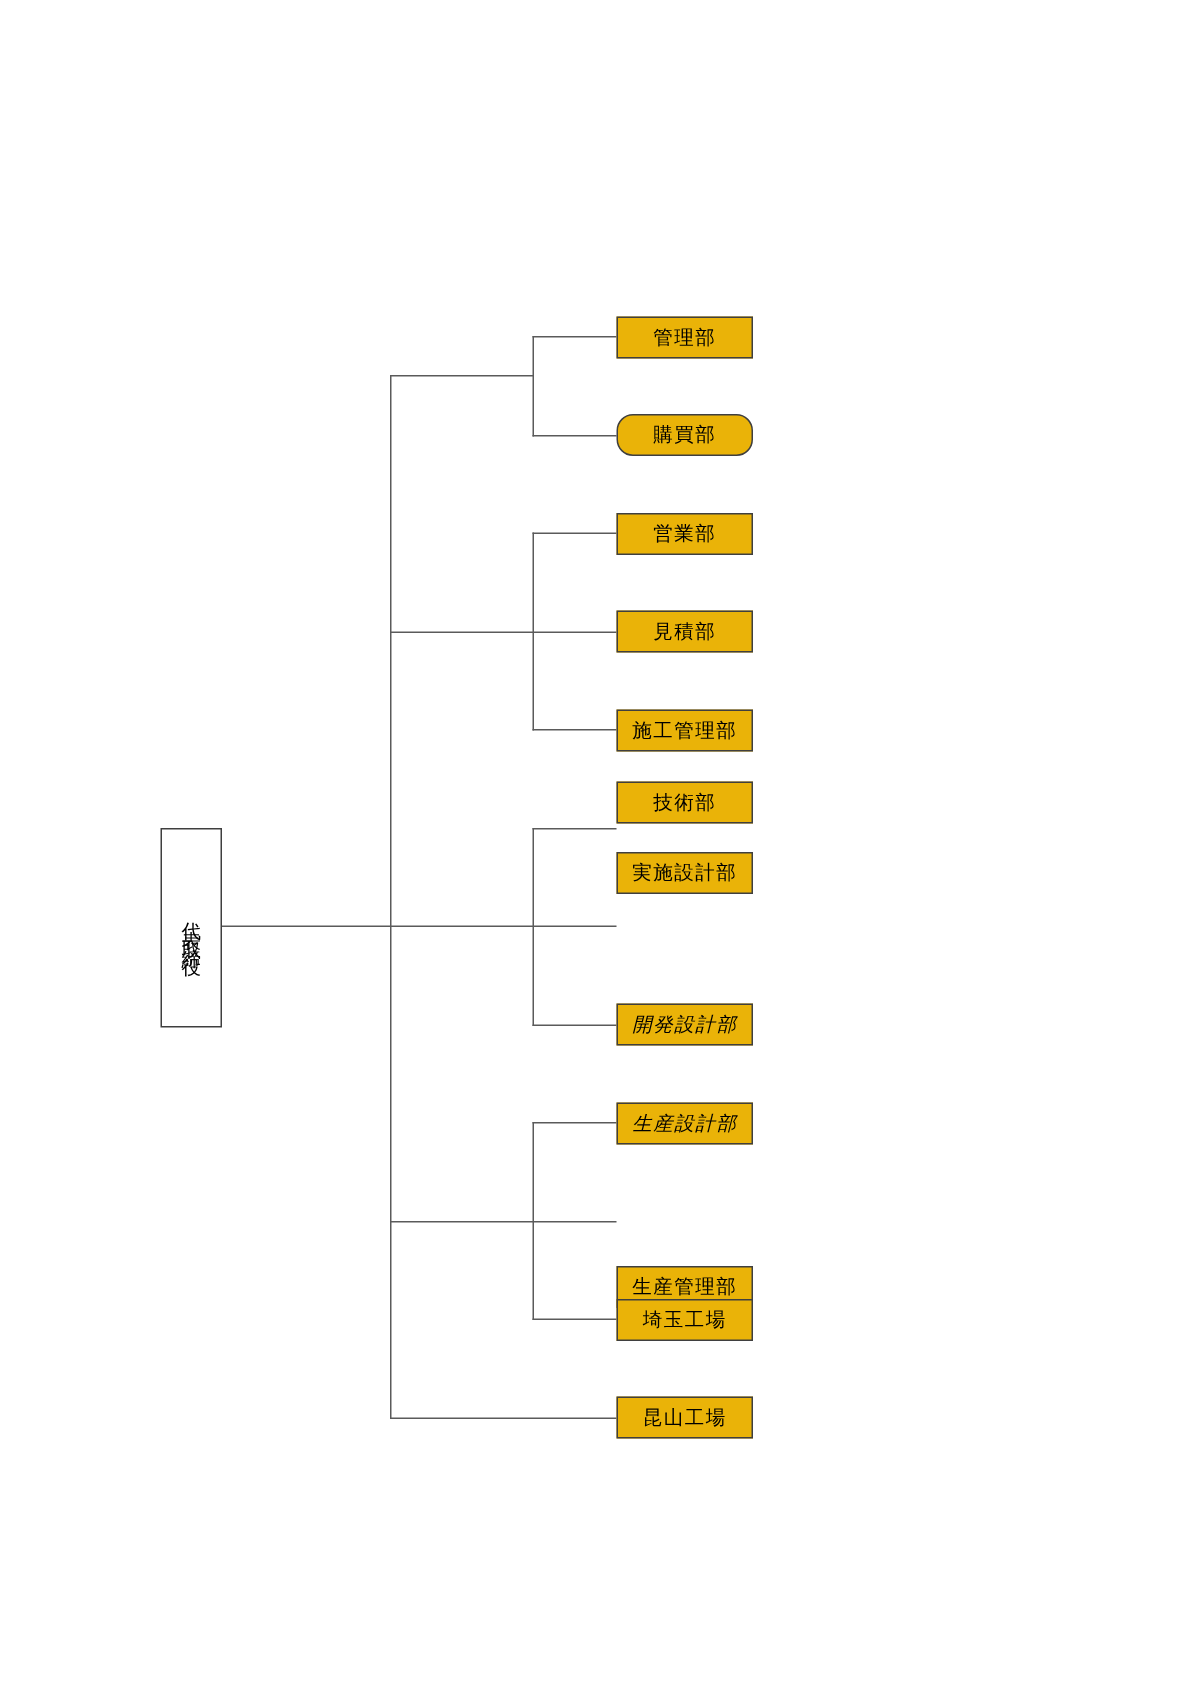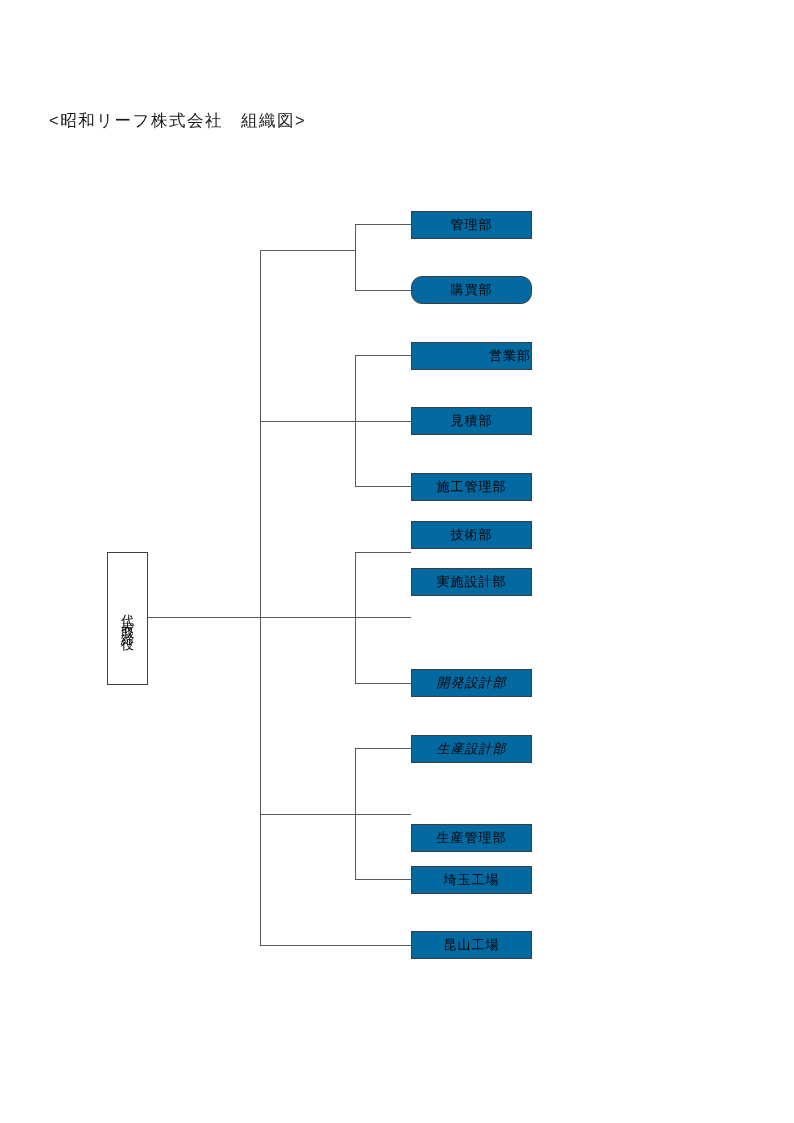--- a/index.html
+++ b/index.html
@@ -31,25 +31,25 @@
   .line {
     position: absolute;
     background: #5a5a5a;
   }
   .line.h { height: 1px; }
   .line.v { width: 1px; }
   
   .dept-box {
     position: absolute;
     left: 411px;
-    width: 121px;
+    width: 91px;
     height: 28px;
     box-sizing: border-box;
     border: 1px solid #3f3f3f;
-    background: #0369a1;
+    background: #eab308;
     display: flex;
     align-items: center;
     justify-content: center;
   }
   .dept-box span {
     font-size: 13px;
     letter-spacing: 1px;
     color: #000000;
     white-space: nowrap;
   }
@@ -74,21 +74,20 @@
     letter-spacing: 6px;
     color: #000000;
     line-height: 1;
   }
 </style>
 </head>
 <body>
 
 <div class="page">
 
-  <h1 class="title">&lt;昭和リーフ株式会社　組織図&gt;</h1>
 
   <div class="root-box">
     <span>代表取締役</span>
   </div>
 
   <div class="line h" style="left:148px; top:617px; width:263px;"></div>
   <div class="line v" style="left:260px; top:250px; height:696px;"></div>
 
   <div class="line h" style="left:260px; top:250px; width:96px;"></div>
   <div class="line v" style="left:355px; top:224px; height:67px;"></div>
@@ -110,42 +109,42 @@
   <div class="line h" style="left:355px; top:879px; width:56px;"></div>
 
   <div class="line h" style="left:260px; top:945px; width:151px;"></div>
 
   <div class="dept-box" style="top:211px;">
     <span>管理部</span>
   </div>
   <div class="dept-box" style="top:276px;border-radius:11px;">
     <span>購買部</span>
   </div>
-  <div class="dept-box" style="top:342px;justify-content:flex-end;">
+  <div class="dept-box" style="top:342px;">
     <span>営業部</span>
   </div>
   <div class="dept-box" style="top:407px;">
     <span>見積部</span>
   </div>
   <div class="dept-box" style="top:473px;">
     <span>施工管理部</span>
   </div>
   <div class="dept-box" style="top:521px;">
     <span>技術部</span>
   </div>
   <div class="dept-box" style="top:568px;">
     <span>実施設計部</span>
   </div>
   <div class="dept-box" style="top:669px;font-style:italic;">
     <span>開発設計部</span>
   </div>
   <div class="dept-box" style="top:735px;font-style:italic;">
     <span>生産設計部</span>
   </div>
-  <div class="dept-box" style="top:824px;">
+  <div class="dept-box" style="top:844px;">
     <span>生産管理部</span>
   </div>
   <div class="dept-box" style="top:866px;">
     <span>埼玉工場</span>
   </div>
   <div class="dept-box" style="top:931px;">
     <span>昆山工場</span>
   </div>
 
 </div>

